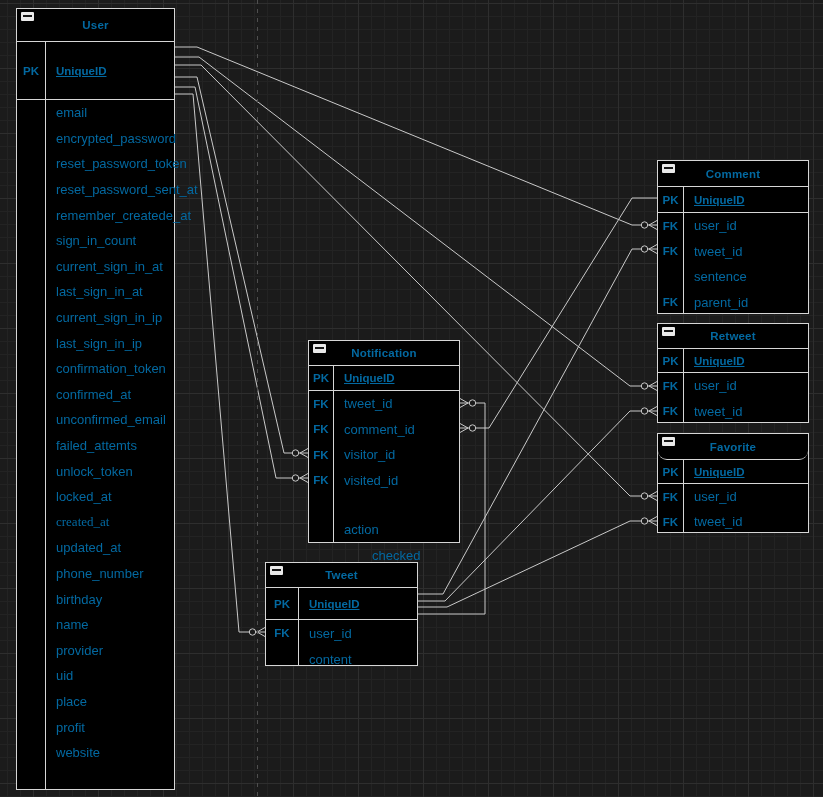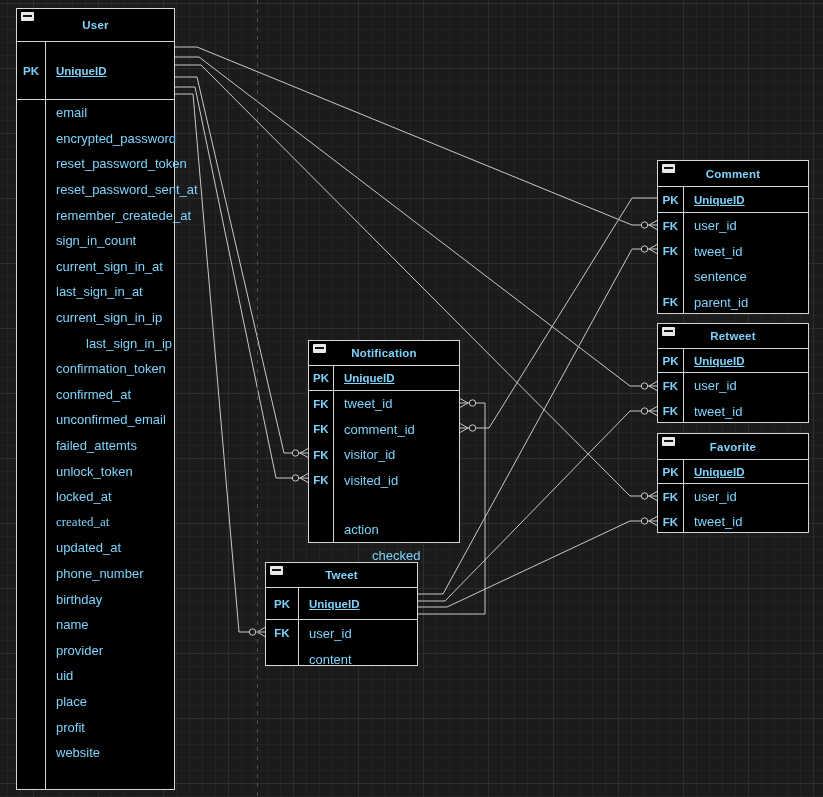--- a/index.html
+++ b/index.html
@@ -7,21 +7,21 @@
   #canvas{position:relative;width:823px;height:797px;overflow:hidden;background-color:#1b1b1b;
     background-image:
       linear-gradient(to right,#2e2e2e 1px,transparent 1px),
       linear-gradient(to bottom,#2e2e2e 1px,transparent 1px),
       linear-gradient(to right,#232323 1px,transparent 1px),
       linear-gradient(to bottom,#232323 1px,transparent 1px);
     background-size:65px 65px,65px 65px,13px 13px,13px 13px;
     background-position:33px 3px,33px 3px,7px 3px,7px 3px;}
   .pagediv{position:absolute;left:257px;top:0;width:1px;height:797px;
     background:repeating-linear-gradient(to bottom,#4f4f4f 0 4px,transparent 4px 9px);}
-  .entity{position:absolute;background:#000;border:1px solid #d6d6d6;box-sizing:border-box;color:#7dd3fc}
+  .entity{position:absolute;background:#000;border:1px solid #d6d6d6;box-sizing:border-box;color:#0369a1}
   .ehead{position:relative;border-bottom:1px solid #d6d6d6;display:flex;align-items:center;justify-content:center;box-sizing:border-box}
   .etitle{font-weight:bold;font-size:11.5px;letter-spacing:.2px}
   .collapse{position:absolute;left:4px;top:3px;width:13px;height:9px;background:#e9e9e9;border-radius:1px}
   .collapse::after{content:"";position:absolute;left:2px;top:3px;right:2px;height:2px;background:#161616}
   .keysep{position:absolute;left:var(--kw);bottom:0;width:1px;background:#d6d6d6}
   .row{display:flex;align-items:center;box-sizing:border-box}
   .pkrow{border-bottom:1px solid #d6d6d6}
   .key{flex:none;width:var(--kw);text-align:center;font-weight:bold;font-size:11.5px}
   .field{padding-left:11px;font-size:13px;white-space:nowrap}
   .pk .field{font-weight:bold;text-decoration:underline;font-size:11.5px}
@@ -130,21 +130,21 @@
         <span class="field">current_sign_in_at</span>
       </div>
       <div class="row" style="height: 25.6px;">
         <span class="key"></span>
         <span class="field">last_sign_in_at</span>
       </div>
       <div class="row" style="height: 25.6px;">
         <span class="key"></span>
         <span class="field">current_sign_in_ip</span>
       </div>
-      <div class="row" style="height: 25.6px; padding-left: 30px;">
+      <div class="row" style="height: 25.6px;">
         <span class="key"></span>
         <span class="field">last_sign_in_ip</span>
       </div>
       <div class="row" style="height: 25.6px;">
         <span class="key"></span>
         <span class="field">confirmation_token</span>
       </div>
       <div class="row" style="height: 25.6px;">
         <span class="key"></span>
         <span class="field">confirmed_at</span>
@@ -300,21 +300,21 @@
       <div class="row" style="height: 25.5px;">
         <span class="key">FK</span>
         <span class="field">user_id</span>
       </div>
       <div class="row" style="height: 25.5px;">
         <span class="key">FK</span>
         <span class="field">tweet_id</span>
       </div>
     </div>
     <div class="entity" style="left: 657px; top: 433px; width: 152px; height: 100px; --kw: 25px;">
-      <div class="ehead" style="height: 26px;">
+      <div class="ehead" style="height: 26px; border-radius: 9px;">
         <span class="collapse"></span>
         <span class="etitle">Favorite</span>
       </div>
       <div class="keysep" style="top: 26px;"></div>
       <div class="row pk pkrow" style="height: 24px;">
         <span class="key">PK</span>
         <span class="field">UniqueID</span>
       </div>
       <div class="row" style="height: 25px;">
         <span class="key">FK</span>

